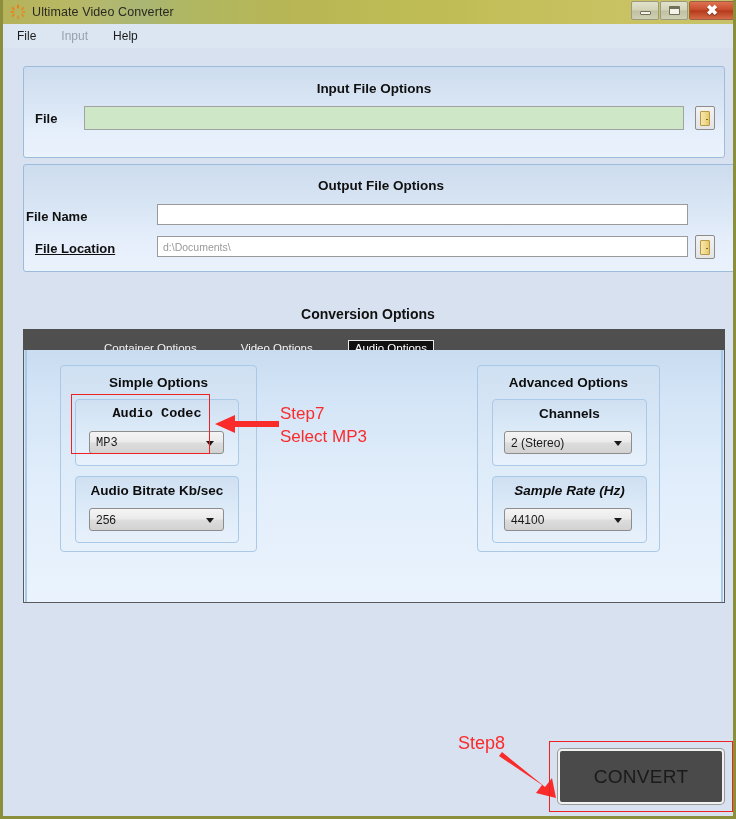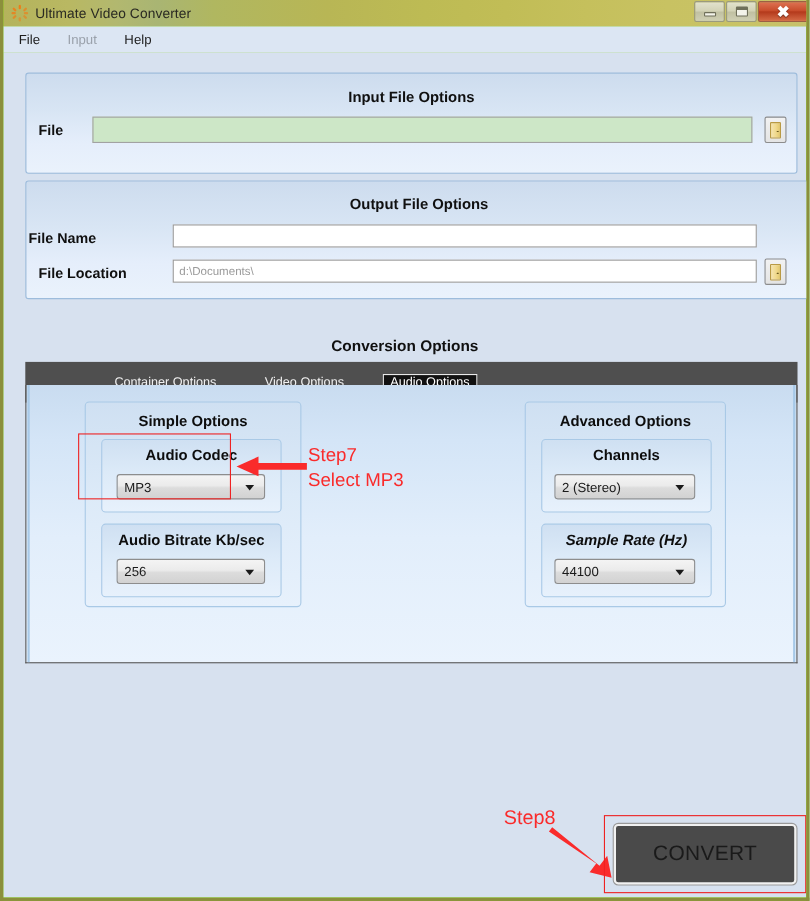--- a/index.html
+++ b/index.html
@@ -260,44 +260,44 @@
     </div>
 
     <div class="groupbox" style="left:20px; top:116px; width:716px; height:108px;">
       <div class="gb-title" style="top:13px;">Output File Options</div>
 
       <div class="fieldlabel" style="left:2px; top:44px;">File Name</div>
       <div class="txtbox" style="left:133px; top:39px; width:531px; height:21px;">
         <span></span>
       </div>
 
-      <div class="fieldlabel" style="left:11px; top:76px;">File Location</div>
+      <div class="fieldlabel" style="left:11px; top:76px;text-decoration:underline;">File Location</div>
       <div class="txtbox" style="left:133px; top:71px; width:531px; height:21px;">
         <span class="ph">d:\Documents\</span>
       </div>
       <div class="browsebtn" style="left:671px; top:70px;">
         <span class="folder-ico"></span>
       </div>
     </div>
 
     <div id="conv-title">Conversion Options</div>
 
     <div id="tabbar">
       <span class="tab spacer-l">Container Options</span>
       <span class="tab gap">Video Options</span>
       <span class="tab active">Audio Options</span>
     </div>
 
     <div id="tabpanel">
       <div class="inner-line"></div>
 
-      <div class="pgroup" style="left:36px; top:15px; width:197px; height:187px;margin-left:17px;">
+      <div class="pgroup" style="left:36px; top:15px; width:197px; height:187px;">
         <div class="pgroup-title" style="top:9px;">Simple Options</div>
 
-        <div class="pgroup" style="left:14px; top:33px; width:164px; height:67px;">
+        <div class="pgroup" style="left:14px; top:33px; width:164px; height:67px;font-family:Liberation Mono, monospace;">
           <div class="pgroup-title" style="top:6px;">Audio Codec</div>
           <div class="combo" style="left:13px; top:31px; width:135px;">
             <span>MP3</span>
             <span class="caret"></span>
           </div>
         </div>
 
         <div class="pgroup" style="left:14px; top:110px; width:164px; height:67px;">
           <div class="pgroup-title" style="top:6px;">Audio Bitrate Kb/sec</div>
           <div class="combo" style="left:13px; top:31px; width:135px;">

